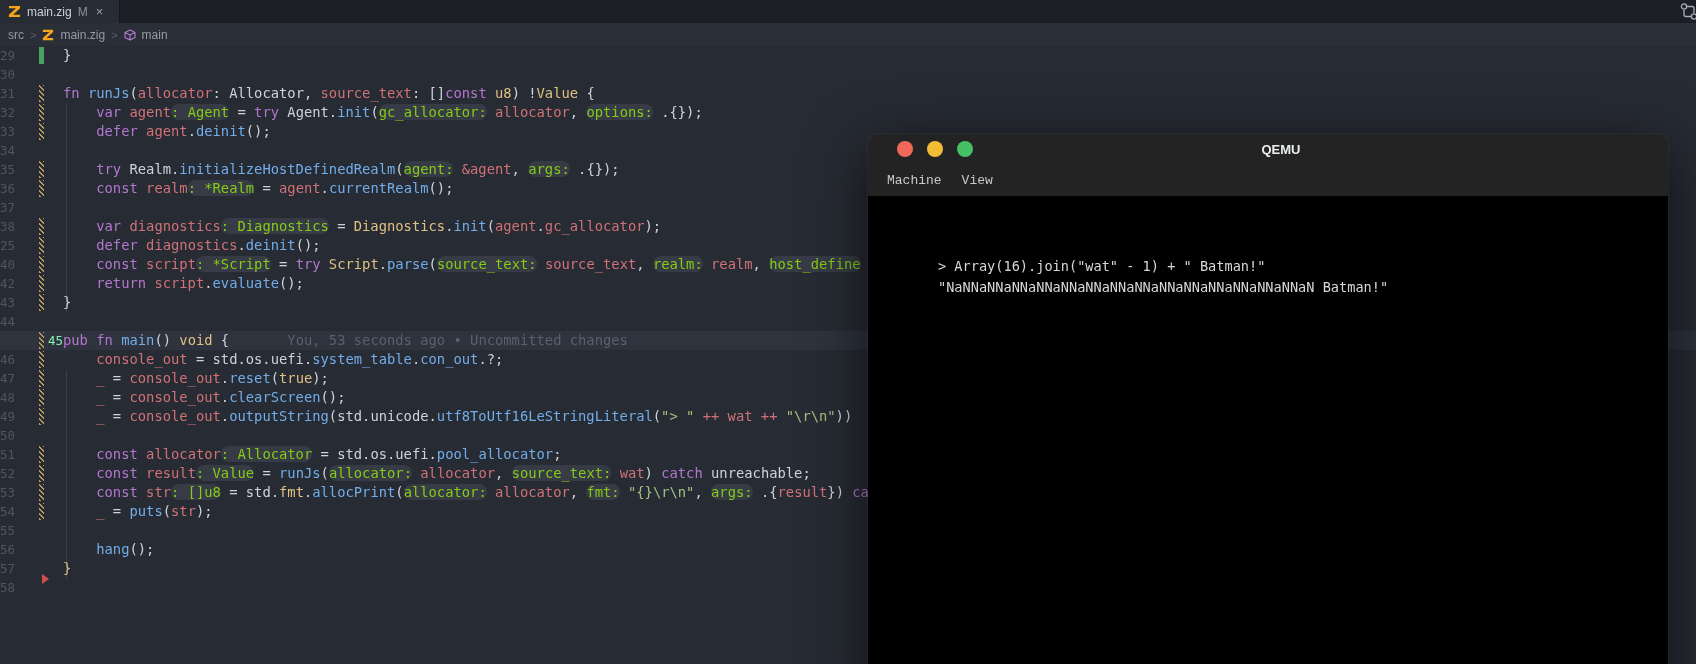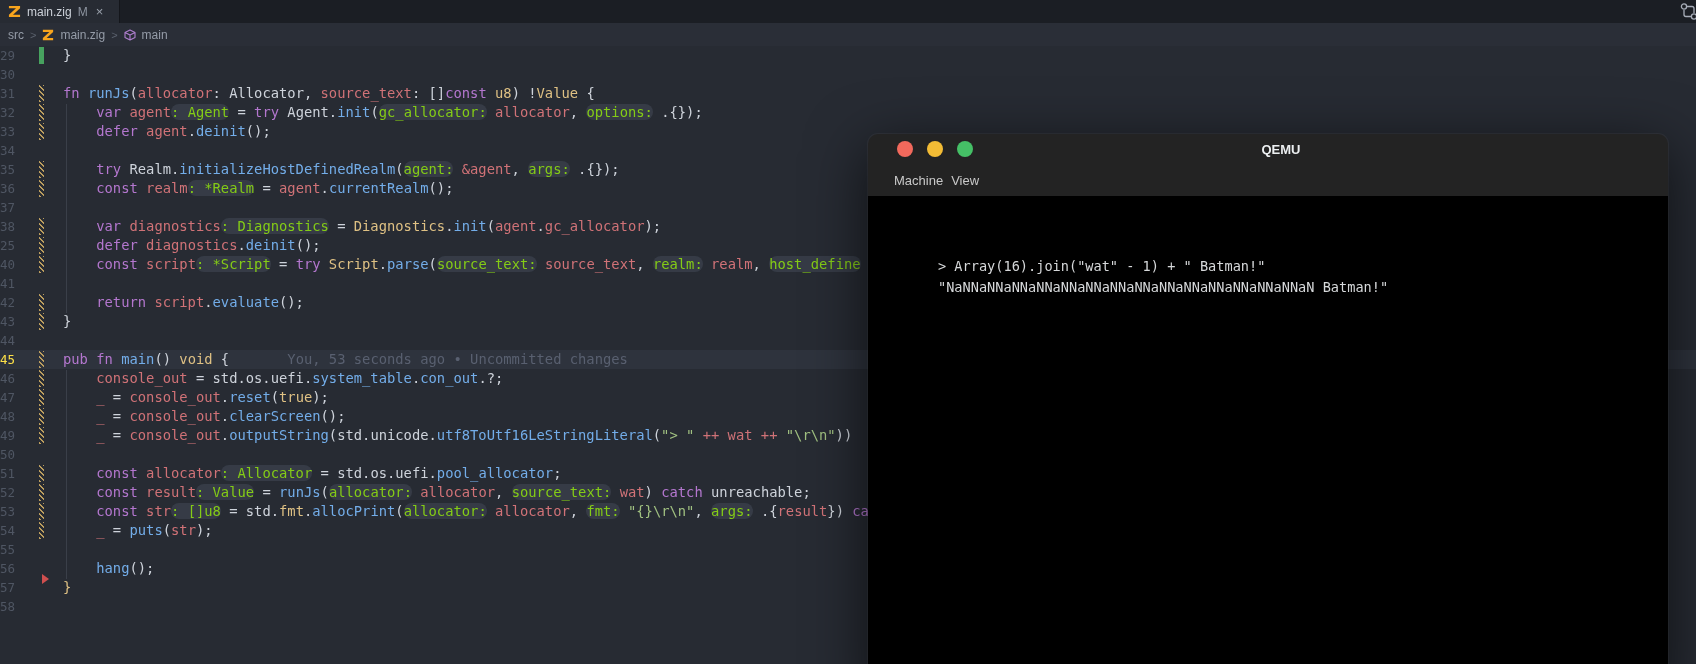--- a/index.html
+++ b/index.html
@@ -21,21 +21,21 @@
               display:flex;align-items:center;gap:6px;padding:0 8px;box-sizing:border-box;}
   .crumb{color:#959ca8;font-size:12px;}
   .crumb-sep{color:#5a616d;font-size:11px;}
 
   
   .editor{position:absolute;left:0;top:46px;width:1696px;height:618px;}
   .row{position:relative;height:19px;width:100%;}
   .row.current{background:#2e333d;}
   .lnum{position:absolute;left:0;top:0;width:36px;color:#4f5663;
         font:12.5px/19px "DejaVu Sans Mono",monospace;}
-  .row.current .lnum{color:#fde047;}
+  .row.current .lnum{color:#86efac;margin-left:48px;}
   .git{position:absolute;left:39px;top:1px;bottom:1px;width:5px;}
   .git.modified{background:repeating-linear-gradient(45deg,#bb9d5e 0 1.5px,rgba(0,0,0,0) 1.5px 3.6px);}
   .git.added{background:#47a25f;}
   .code{position:absolute;left:63px;top:0;white-space:pre;font:13.8px/19px "DejaVu Sans Mono",monospace;}
   .s-kw{color:#b477cf;}
   .s-fn{color:#73ade9;}
   .s-var{color:#d07277;}
   .s-type{color:#dfc184;}
   .s-plain{color:#ced3db;}
   .s-str{color:#a1c181;}
@@ -45,22 +45,22 @@
   .marker{position:absolute;left:42px;width:0;height:0;
           border-left:7px solid #cf4f4f;border-top:5px solid rgba(0,0,0,0);border-bottom:5px solid rgba(0,0,0,0);}
 
   
   .qemu{position:absolute;left:868px;top:134px;width:800px;height:560px;background:#232323;
         border-radius:10px 10px 0 0;box-shadow:0 14px 60px rgba(0,0,0,0.65),0 0 0 1px rgba(255,255,255,0.05);}
   .qemu-titlebar{position:absolute;left:13px;top:0;width:100%;height:30px;}
   .light{position:absolute;top:7px;width:16px;height:16px;border-radius:50%;}
   .qemu-title{position:absolute;left:0;top:8px;width:100%;text-align:center;
               color:#eceff1;font-size:13px;font-weight:bold;}
-  .qemu-menubar{position:absolute;left:16px;top:30px;width:100%;height:32px;
-                display:flex;align-items:center;gap:8px;padding-left:10px;box-sizing:border-box;}
+  .qemu-menubar{position:absolute;left:9px;top:30px;width:100%;height:32px;
+                display:flex;align-items:center;gap:20px;padding-left:10px;box-sizing:border-box;font-family:Liberation Mono, monospace;}
   .qemu-menu{color:#c9c9c9;font-size:13px;}
   .qemu-screen{position:absolute;left:0;top:62px;right:0;bottom:0;background:#000;}
   .term{position:absolute;left:70px;top:60px;color:#d6d8da;white-space:pre;
         font:13.6px/21px "DejaVu Sans Mono",monospace;}
 </style>
 </head>
 <body>
 
 <div class="tabbar">
   <div class="tab">
@@ -150,24 +150,20 @@
         <span class="lnum">25</span>
         <span class="git modified"></span>
         <span class="code"><span class="s-plain">    </span><span class="s-kw">defer</span><span class="s-plain"> </span><span class="s-var">diagnostics</span><span class="s-plain">.</span><span class="s-fn">deinit</span><span class="s-plain">();</span></span>
       </div>
       <div class="row">
         <span class="lnum">40</span>
         <span class="git modified"></span>
         <span class="code"><span class="s-plain">    </span><span class="s-kw">const</span><span class="s-plain"> </span><span class="s-var">script</span><span class="s-hint">: *Script</span><span class="s-plain"> = </span><span class="s-kw">try</span><span class="s-plain"> </span><span class="s-type">Script</span><span class="s-plain">.</span><span class="s-fn">parse</span><span class="s-plain">(</span><span class="s-hint">source_text:</span><span class="s-plain"> </span><span class="s-var">source_text</span><span class="s-plain">, </span><span class="s-hint">realm:</span><span class="s-plain"> </span><span class="s-var">realm</span><span class="s-plain">, </span><span class="s-hint">host_define</span></span>
       </div>
       <div class="row">
-        <span class="lnum">41</span>
-        <span class="code"></span>
-      </div>
-      <div class="row">
         <span class="lnum">42</span>
         <span class="git modified"></span>
         <span class="code"><span class="s-plain">    </span><span class="s-kw">return</span><span class="s-plain"> </span><span class="s-var">script</span><span class="s-plain">.</span><span class="s-fn">evaluate</span><span class="s-plain">();</span></span>
       </div>
       <div class="row">
         <span class="lnum">43</span>
         <span class="git modified"></span>
         <span class="code"><span class="s-plain">}</span></span>
       </div>
       <div class="row">

